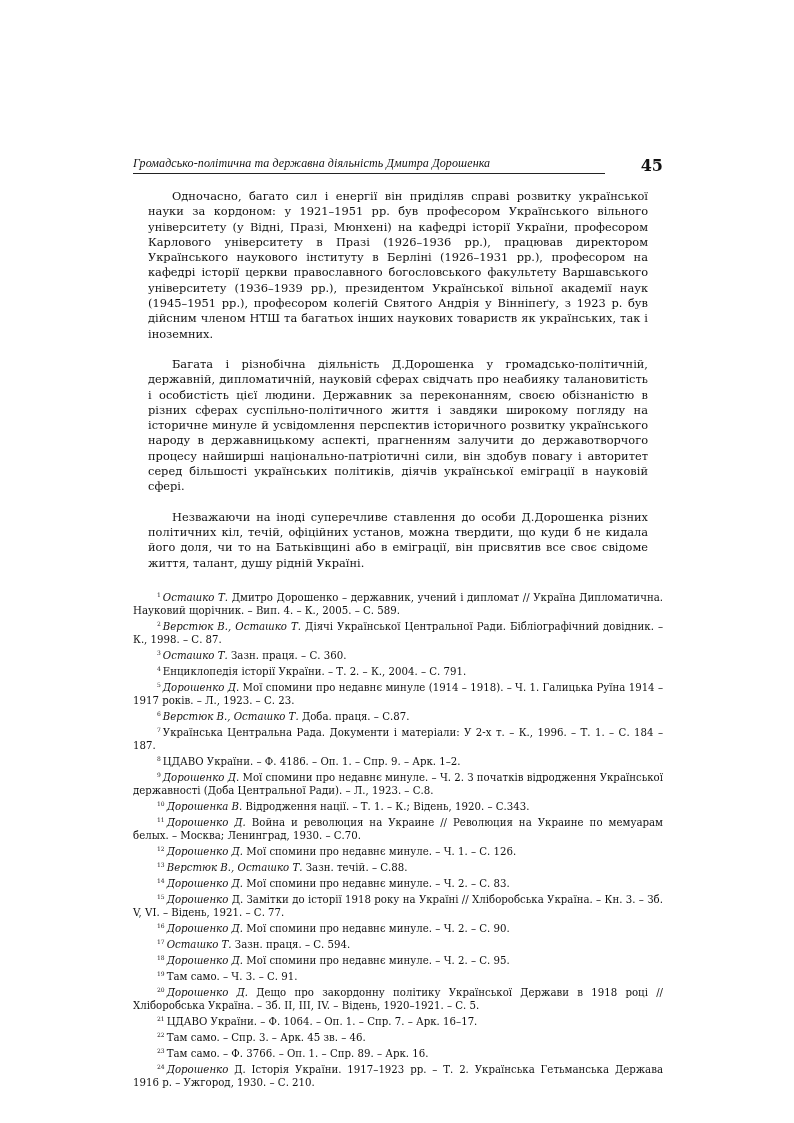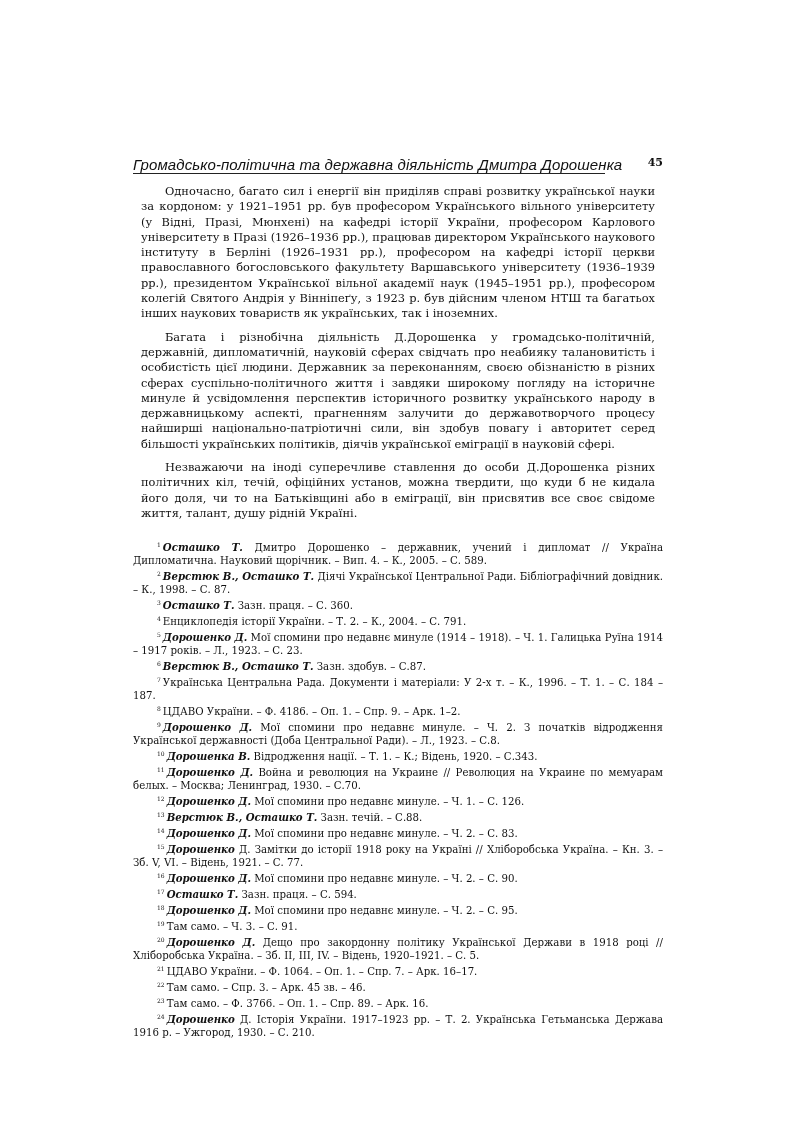--- a/index.html
+++ b/index.html
@@ -1,27 +1,27 @@
 <!DOCTYPE html>
 <html><head>
 <meta charset="utf-8">
 <style>
   html, body { margin: 0; padding: 0; background: #ffffff; }
   body { width: 794px; height: 1123px; position: relative; overflow: hidden; color: #111; }
   .page { position: absolute; left: 133px; top: 156px; width: 530px; }
   .header { position: relative; height: 18px; }
-  .header-title { position: absolute; left: 0; top: 0; font-family: Liberation Sans, sans-serif; font-style: italic; font-size: 15px; letter-spacing: 0.1px; }
-  .header-page { position: absolute; right: 0; top: 0; font-family: "DejaVu Serif", serif; font-weight: bold; font-size: 11px; }
+  .header-title { position: absolute; left: 0; top: 0; font-family: Liberation Serif, serif; font-style: italic; font-size: 12px; letter-spacing: 0.1px; }
+  .header-page { position: absolute; right: 0; top: 0; font-family: "DejaVu Serif", serif; font-weight: bold; font-size: 16px; }
   .header-rule { position: absolute; left: 0; top: 17px; width: 472px; height: 0; border-top: 1px solid #222; }
   .body { margin-top: 10px; font-family: "DejaVu Serif", serif; font-size: 11.4px; line-height: 15.3px; text-align: justify; }
-  .body p { margin: 8px; text-indent: 24px; hyphens: auto; }
+  .body p { margin: 15px; text-indent: 24px; hyphens: auto; }
   .notes { margin-top: 17px; font-family: "DejaVu Serif", serif; font-size: 10.2px; line-height: 13px; text-align: justify; }
   .notes p { margin: 0; text-indent: 24px; }
   .notes sup { font-size: 6px; vertical-align: 4px; margin-right: 2px; }
-  .notes .auth { font-style: italic; font-weight: bold; }
+  .notes .auth { font-style: italic; }
 </style>
 </head>
 <body>
 
 <div class="page">
   <div class="header">
     <span class="header-title">Громадсько-політична та державна діяльність Дмитра Дорошенка</span>
     <span class="header-page">45</span>
     <div class="header-rule"></div>
   </div>
@@ -31,21 +31,21 @@
     <p>Багата і різнобічна діяльність Д.Дорошенка у громадсько-політичній, державній, дипломатичній, науковій сферах свідчать про неабияку талановитість і особистість цієї людини. Державник за переконанням, своєю обізнаністю в різних сферах суспільно-політичного життя і завдяки широкому погляду на історичне минуле й усвідомлення перспектив історичного розвитку українського народу в державницькому аспекті, прагненням залучити до державотворчого процесу найширші національно-патріотичні сили, він здобув повагу і авторитет серед більшості українських політиків, діячів української еміграції в науковій сфері.</p>
     <p>Незважаючи на іноді суперечливе ставлення до особи Д.Дорошенка різних політичних кіл, течій, офіційних установ, можна твердити, що куди б не кидала його доля, чи то на Батьківщині або в еміграції, він присвятив все своє свідоме життя, талант, душу рідній Україні.</p>
   </div>
 
   <div class="notes" id="notes">
       <p><sup>1</sup><span class="auth">Осташко Т.</span><span> Дмитро Дорошенко – державник, учений і дипломат // Україна Дипломатична. Науковий щорічник. – Вип. 4. – К., 2005. – С. 589.</span></p>
       <p><sup>2</sup><span class="auth">Верстюк В., Осташко Т.</span><span> Діячі Української Центральної Ради. Бібліографічний довідник. – К., 1998. – С. 87.</span></p>
       <p><sup>3</sup><span class="auth">Осташко Т.</span><span> Зазн. праця. – С. 360.</span></p>
       <p><sup>4</sup><span>Енциклопедія історії України. – Т. 2. – К., 2004. – С. 791.</span></p>
       <p><sup>5</sup><span class="auth">Дорошенко Д.</span><span> Мої спомини про недавнє минуле (1914 – 1918). – Ч. 1. Галицька Руїна 1914 – 1917 років. – Л., 1923. – С. 23.</span></p>
-      <p><sup>6</sup><span class="auth">Верстюк В., Осташко Т.</span><span> Зазн. здобув. – С.87.</span></p>
+      <p><sup>6</sup><span class="auth">Верстюк В., Осташко Т.</span><span> Доба. праця. – С.87.</span></p>
       <p><sup>7</sup><span>Українська Центральна Рада. Документи і матеріали: У 2-х т. – К., 1996. – Т. 1. – С. 184 – 187.</span></p>
       <p><sup>8</sup><span>ЦДАВО України. – Ф. 4186. – Оп. 1. – Спр. 9. – Арк. 1–2.</span></p>
       <p><sup>9</sup><span class="auth">Дорошенко Д.</span><span> Мої спомини про недавнє минуле. – Ч. 2. З початків відродження Української державності (Доба Центральної Ради). – Л., 1923. – С.8.</span></p>
       <p><sup>10</sup><span class="auth">Дорошенка В.</span><span> Відродження нації. – Т. 1. – К.; Відень, 1920. – С.343.</span></p>
       <p><sup>11</sup><span class="auth">Дорошенко Д.</span><span> Война и революция на Украине // Революция на Украине по мемуарам белых. – Москва; Ленинград, 1930. – С.70.</span></p>
       <p><sup>12</sup><span class="auth">Дорошенко Д.</span><span> Мої спомини про недавнє минуле. – Ч. 1. – С. 126.</span></p>
       <p><sup>13</sup><span class="auth">Верстюк В., Осташко Т.</span><span> Зазн. течій. – С.88.</span></p>
       <p><sup>14</sup><span class="auth">Дорошенко Д.</span><span> Мої спомини про недавнє минуле. – Ч. 2. – С. 83.</span></p>
       <p><sup>15</sup><span class="auth">Дорошенко</span><span> Д. Замітки до історії 1918 року на Україні // Хліборобська Україна. – Кн. 3. – Зб. V, VI. – Відень, 1921. – С. 77.</span></p>
       <p><sup>16</sup><span class="auth">Дорошенко Д.</span><span> Мої спомини про недавнє минуле. – Ч. 2. – С. 90.</span></p>

